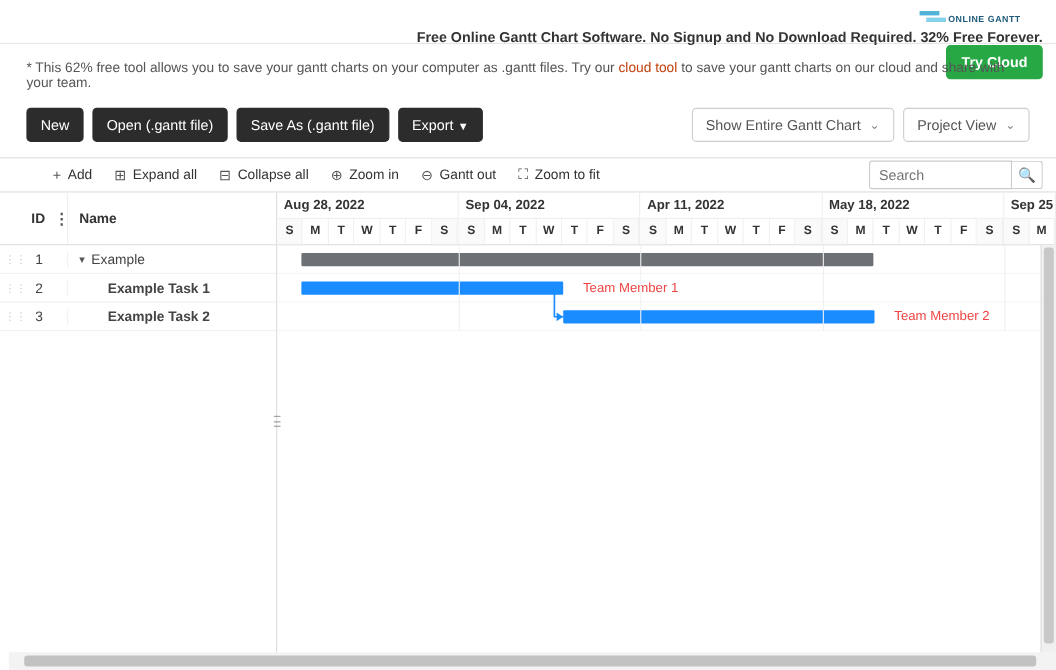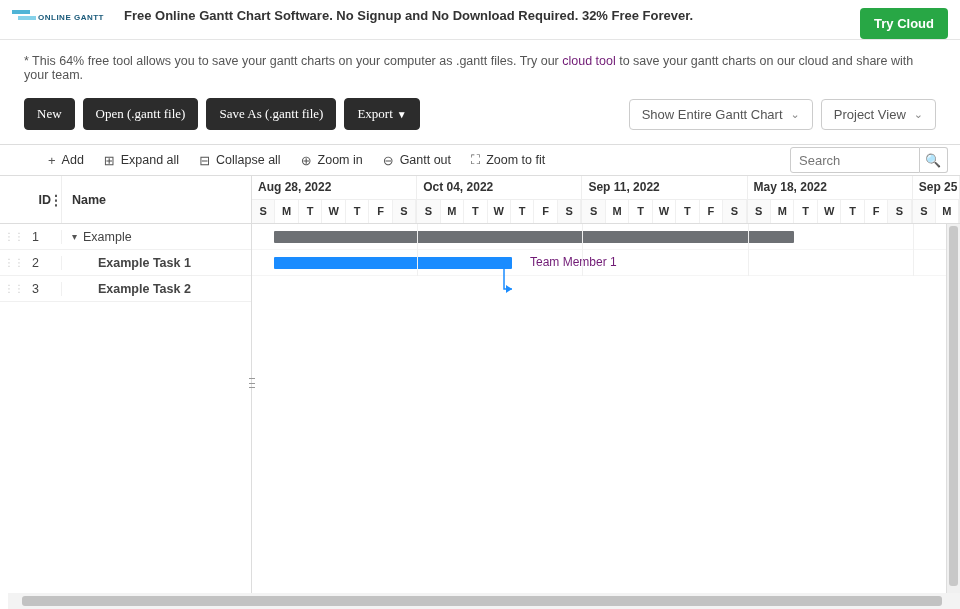--- a/index.html
+++ b/index.html
@@ -1,55 +1,55 @@
 <!DOCTYPE html>
 <html><head>
 <meta charset="utf-8">
 <style>
 * { box-sizing: border-box; margin: 0; padding: 0; }
 body { font-family: -apple-system, BlinkMacSystemFont, "Segoe UI", Arial, sans-serif; font-size: 13px; color: #333; background: #fff; width: 960px; height: 609px; overflow: hidden; position: relative; }
 
 
-.header-bar { display: flex; align-items: flex-start; padding: 8px 12px; border-bottom: 1px solid #e5e5e5; height: 40px; }
+.header-bar { display: flex; align-items: flex-end; padding: 8px 12px; border-bottom: 1px solid #e5e5e5; height: 40px; flex-direction: column; }
 .logo { display: flex; align-items: center; gap: 2px; margin-right: 20px; }
 .logo-icon { width: 24px; height: 18px; position: relative; }
 .logo-icon .bar1 { position: absolute; top: 2px; left: 0; width: 18px; height: 4px; background: #4fb4d6; }
 .logo-icon .bar2 { position: absolute; top: 8px; left: 6px; width: 18px; height: 4px; background: #86d2ea; }
 .logo-text { font-size: 8px; font-weight: 700; color: #1a5a7a; letter-spacing: 0.5px; }
 .tagline { font-size: 13px; font-weight: 600; color: #333; flex: 1; }
 .try-cloud-btn { background: #28a745; color: #fff; border: none; border-radius: 4px; padding: 8px 14px; font-size: 13px; font-weight: 600; cursor: pointer; }
 
 
 .info-text { padding: 14px 24px 6px; font-size: 12.5px; color: #555; }
-.info-text a { color: #701a75; text-decoration: none; }
+.info-text a { color: #c2410c; text-decoration: none; }
 
 
 .action-bar { display: flex; align-items: center; padding: 10px 24px 14px; gap: 8px; }
-.dark-btn { background: #2c2c2c; color: #fff; border: 1px solid #2c2c2c; border-radius: 4px; padding: 7px 12px; font-size: 13px; cursor: pointer; font-family: Liberation Serif, serif; }
+.dark-btn { background: #2c2c2c; color: #fff; border: 1px solid #2c2c2c; border-radius: 4px; padding: 7px 12px; font-size: 13px; cursor: pointer; }
 .dark-btn .caret { font-size: 10px; margin-left: 4px; }
 .action-bar .spacer { flex: 1; }
 .select-btn { background: #fff; color: #555; border: 1px solid #ccc; border-radius: 4px; padding: 7px 12px; font-size: 13px; cursor: pointer; display: flex; align-items: center; gap: 8px; }
 .select-btn .caret { color: #888; font-size: 11px; }
 
 
 .toolbar { display: flex; align-items: center; border-top: 1px solid #ddd; border-bottom: 1px solid #ddd; height: 32px; padding: 0 0 0 38px; background: #fff; }
 .toolbar-item { display: flex; align-items: center; gap: 6px; padding: 0 10px; font-size: 12.5px; color: #333; cursor: pointer; height: 100%; }
 .toolbar-item .icon { color: #555; font-size: 13px; }
 .toolbar .spacer { flex: 1; }
 .search-box { display: flex; align-items: center; border: 1px solid #ccc; border-radius: 3px 0 0 3px; height: 26px; width: 130px; padding: 0 8px; margin-top: 3px; margin-bottom: 3px; }
 .search-box input { border: none; outline: none; width: 100%; font-size: 13px; background: transparent; }
 .search-icon-btn { border: 1px solid #ccc; border-left: none; border-radius: 0 3px 3px 0; height: 26px; width: 28px; display: flex; align-items: center; justify-content: center; cursor: pointer; background: #fff; color: #555; margin-right: 12px; }
 
 
 .main { display: flex; height: 435px; border-bottom: 1px solid #ddd; }
 
 
 .tree-panel { width: 252px; border-right: 1px solid #ddd; display: flex; flex-direction: column; position: relative; }
 .tree-header { display: flex; height: 48px; border-bottom: 1px solid #ddd; }
-.tree-header .col-id { width: 62px; display: flex; align-items: center; justify-content: flex-end; padding-right: 10px; font-weight: 700; font-size: 12.5px; border-right: 1px solid #eee; position: relative; }
+.tree-header .col-id { width: 62px; display: flex; align-items: center; justify-content: flex-end; padding-right: 20px; font-weight: 700; font-size: 12.5px; border-right: 1px solid #eee; position: relative; }
 .tree-header .col-id .kebab { position: absolute; right: -2px; top: 50%; transform: translateY(-50%); font-size: 14px; color: #555; }
 .tree-header .col-name { flex: 1; display: flex; align-items: center; padding-left: 10px; font-weight: 700; font-size: 12.5px; }
 .tree-rows { flex: 1; }
 .tree-row { display: flex; height: 26px; align-items: center; border-bottom: 1px solid #f0f0f0; }
 .tree-row .drag { width: 28px; display: flex; align-items: center; justify-content: center; color: #ccc; font-size: 10px; }
 .tree-row .rid { width: 34px; text-align: left; padding-left: 4px; font-size: 12.5px; border-right: 1px solid #f0f0f0; color: #444; }
 .tree-row .rname { flex: 1; padding-left: 10px; font-size: 12.5px; color: #444; display: flex; align-items: center; gap: 6px; }
 .tree-row .rname.indent { padding-left: 36px; font-weight: bold; }
 .caret-down { font-size: 10px; color: #555; }
 
@@ -65,21 +65,21 @@
 .days-row { display: flex; height: 24px; }
 .day-cell { width: 23.6px; display: flex; align-items: center; justify-content: center; font-size: 11px; font-weight: 700; color: #333; border-right: 1px solid #f0f0f0; }
 .day-cell.weekend { background: #fafafa; }
 
 .gantt-body { position: relative; }
 .gantt-row { height: 26px; position: relative; border-bottom: 1px solid #f5f5f5; }
 .grid-vline { position: absolute; top: 0; bottom: 0; width: 1px; background: #f0f0f0; }
 
 .bar-summary { position: absolute; height: 12px; background: #6d7074; top: 7px; border-radius: 1px; }
 .bar-task { position: absolute; height: 12px; background: #1a8cff; top: 7px; border-radius: 1px; }
-.task-label { position: absolute; font-size: 12px; color: #701a75; top: 5px; white-space: nowrap; }
+.task-label { position: absolute; font-size: 12px; color: #ef4444; top: 5px; white-space: nowrap; }
 
 
 .vscroll { position: absolute; right: 0; top: 48px; bottom: 0; width: 14px; background: #f0f0f0; border-left: 1px solid #ddd; }
 .vscroll .thumb { position: absolute; top: 2px; left: 2px; right: 2px; height: 360px; background: #c8c8c8; border-radius: 3px; }
 .vscroll .arrow-down { position: absolute; bottom: 2px; left: 0; right: 0; text-align: center; font-size: 10px; color: #777; }
 
 
 .page-hscroll { position: absolute; bottom: 0; left: 8px; right: 0; height: 16px; background: #f3f3f3; }
 .page-hscroll .thumb { position: absolute; left: 14px; top: 3px; height: 10px; width: 920px; background: #c2c2c2; border-radius: 3px; }
 </style>
@@ -92,21 +92,21 @@
       <div class="bar1"></div>
         <div class="bar2"></div>
     </div>
     <div class="logo-text">ONLINE GANTT</div>
   </div>
   <div class="tagline">Free Online Gantt Chart Software. No Signup and No Download Required. 32% Free Forever.</div>
   <button class="try-cloud-btn">Try Cloud</button>
 </div>
 
 <div class="info-text">
-  <span>* This 64% free tool allows you to save your gantt charts on your computer as .gantt files. Try our </span><a href="#">cloud tool</a><span> to save your gantt charts on our cloud and share with your team.</span>
+  <span>* This 62% free tool allows you to save your gantt charts on your computer as .gantt files. Try our </span><a href="#">cloud tool</a><span> to save your gantt charts on our cloud and share with your team.</span>
 </div>
 
 <div class="action-bar">
   <button class="dark-btn">New</button>
   <button class="dark-btn">Open (.gantt file)</button>
   <button class="dark-btn">Save As (.gantt file)</button>
   <button class="dark-btn"><span>Export</span><span class="caret">▼</span></button>
   <div class="spacer"></div>
   <div class="select-btn">
       <span>Show Entire Gantt Chart</span>
@@ -202,33 +202,33 @@
             <div class="day-cell weekend">S</div>
             <div class="day-cell">M</div>
             <div class="day-cell">T</div>
             <div class="day-cell">W</div>
             <div class="day-cell">T</div>
             <div class="day-cell">F</div>
             <div class="day-cell weekend">S</div>
           </div>
         </div>
         <div class="week-col" style="width: 165.2px;">
-          <div class="week-label">Oct 04, 2022</div>
+          <div class="week-label">Sep 04, 2022</div>
           <div class="days-row">
             <div class="day-cell weekend">S</div>
             <div class="day-cell">M</div>
             <div class="day-cell">T</div>
             <div class="day-cell">W</div>
             <div class="day-cell">T</div>
             <div class="day-cell">F</div>
             <div class="day-cell weekend">S</div>
           </div>
         </div>
         <div class="week-col" style="width: 165.2px;">
-          <div class="week-label">Sep 11, 2022</div>
+          <div class="week-label">Apr 11, 2022</div>
           <div class="days-row">
             <div class="day-cell weekend">S</div>
             <div class="day-cell">M</div>
             <div class="day-cell">T</div>
             <div class="day-cell">W</div>
             <div class="day-cell">T</div>
             <div class="day-cell">F</div>
             <div class="day-cell weekend">S</div>
           </div>
         </div>
@@ -252,20 +252,24 @@
           </div>
         </div>
       </div>
     <div class="gantt-body" id="gantt-body">
         <div class="gantt-row">
           <div class="bar-summary" style="left: 22px; width: 520px;"></div>
         </div>
         <div class="gantt-row">
           <div class="bar-task" style="left: 22px; width: 238px;"></div>
           <div class="task-label" style="left: 278px;">Team Member 1</div>
+        </div>
+        <div class="gantt-row">
+          <div class="bar-task" style="left: 260px; width: 283px;"></div>
+          <div class="task-label" style="left: 561px;">Team Member 2</div>
         </div>
         <div class="grid-vline" style="left: 165.2px;"></div>
         <div class="grid-vline" style="left: 330.4px;"></div>
         <div class="grid-vline" style="left: 495.6px;"></div>
         <div class="grid-vline" style="left: 660.8px;"></div>
         <svg width="700" height="80" style="position: absolute; left: 0px; top: 26px; pointer-events: none;">
           <path d="M 252 13 L 252 39 L 260 39" stroke="#1a8cff" stroke-width="1.5" fill="none"></path>
           <polygon points="260,39 254,35 254,43" fill="#1a8cff"></polygon>
         </svg>
       </div>

